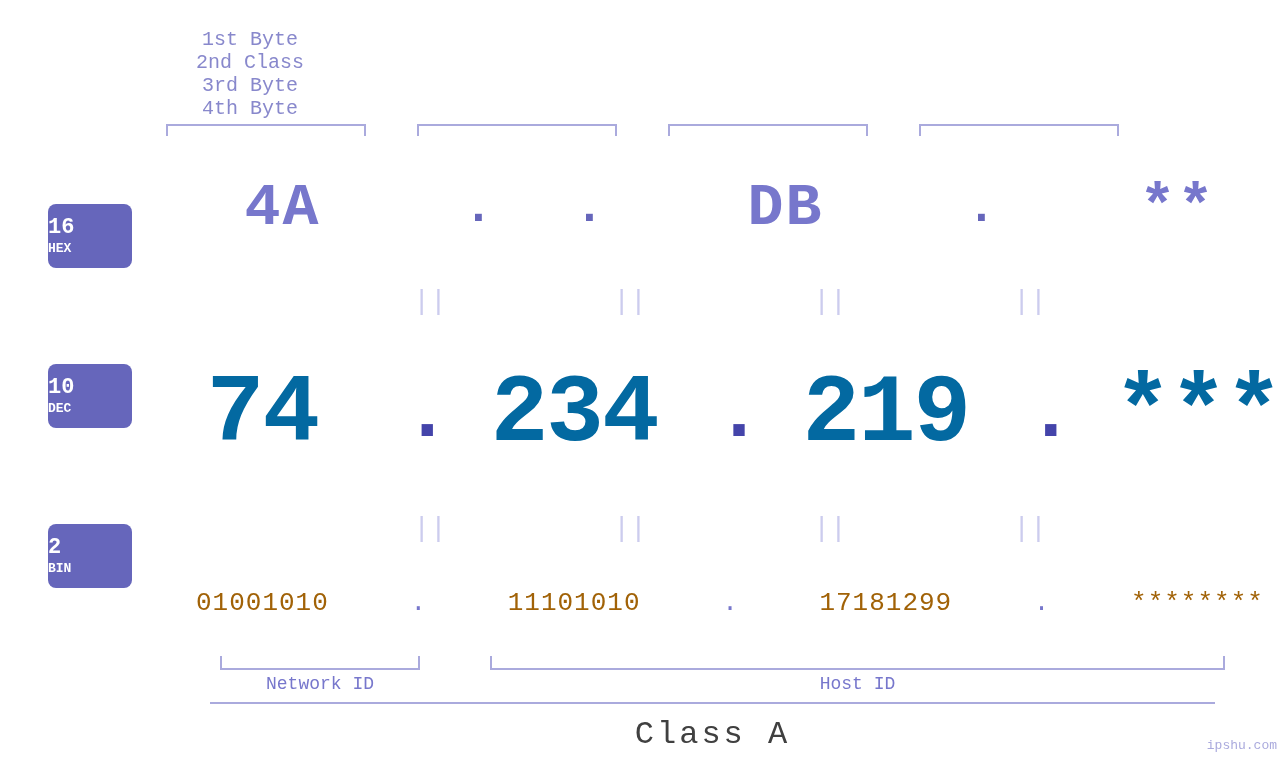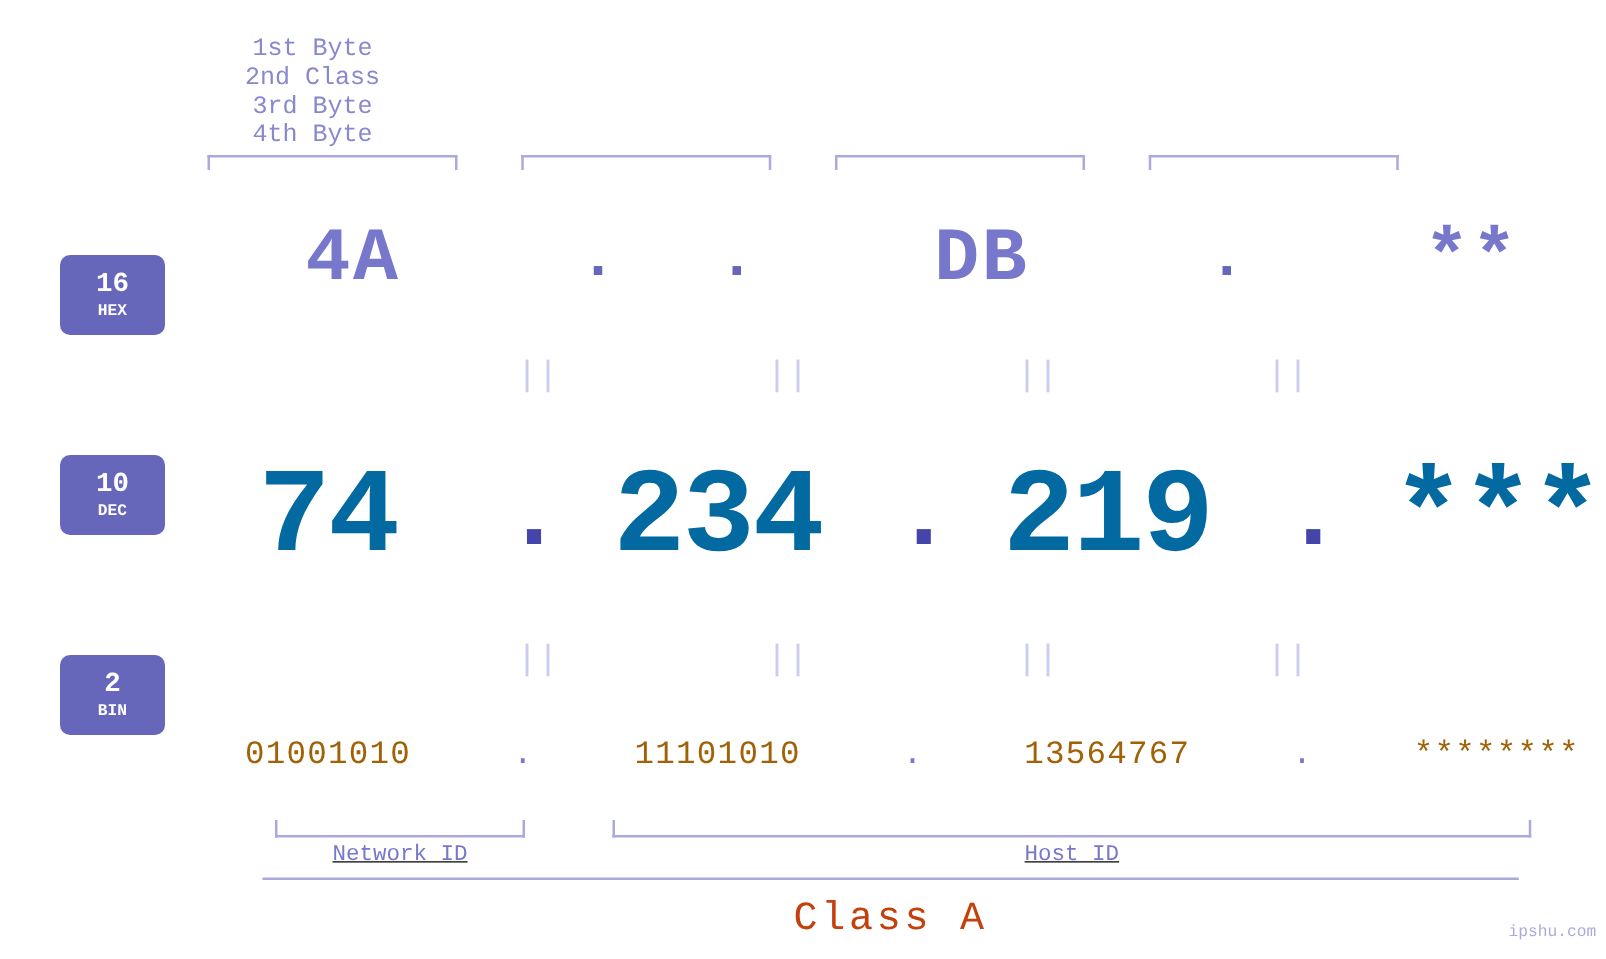--- a/index.html
+++ b/index.html
@@ -72,21 +72,20 @@
       width: 100px;
     }
     .base-badge {
       background: #6666bb;
       color: white;
       border-radius: 8px;
       width: 84px;
       height: 64px;
       display: flex;
       flex-direction: column;
-      align-items: center;
       justify-content: center;
     }
     .base-number {
       font-size: 22px;
       font-weight: bold;
       line-height: 1.1;
     }
     .base-name {
       font-size: 13px;
       font-weight: bold;
@@ -140,21 +139,21 @@
 
     
     .bin-value {
       font-size: 26px;
       color: #a16207;
       letter-spacing: 1px;
     }
 
     .class-label {
       font-size: 32px;
-      color: #c2410c;
+      color: #404040;
       font-family: 'Courier New', Courier, monospace;
       letter-spacing: 3px;
     }
 
     
     .watermark {
       position: absolute;
       bottom: 14px;
       right: 8px;
       font-size: 13px;
@@ -267,41 +266,41 @@
       <div class="ip-row">
         <div class="ip-octet">
           <span class="bin-value">01001010</span>
         </div>
         <div style="font-size:26px;color:#7777cc;width:30px;text-align:center;">.</div>
         <div class="ip-octet">
           <span class="bin-value">11101010</span>
         </div>
         <div style="font-size:26px;color:#7777cc;width:30px;text-align:center;">.</div>
         <div class="ip-octet">
-          <span class="bin-value">13564767</span>
+          <span class="bin-value">17181299</span>
         </div>
         <div style="font-size:26px;color:#7777cc;width:30px;text-align:center;">.</div>
         <div class="ip-octet">
           <span class="bin-value">********</span>
         </div>
       </div>
 
     </div>
   </div>
 
   <div style="width:calc(100% - 280px);margin-left:160px;display:flex;flex-direction:row;align-items:flex-start;margin-bottom:4px;">
 
     <div style="width:200px;height:14px;border-bottom:2px solid #aaaadd;border-left:2px solid #aaaadd;border-right:2px solid #aaaadd;flex-shrink:0;"></div>
 
     <div style="width:70px;"></div>
 
     <div style="flex:1;height:14px;border-bottom:2px solid #aaaadd;border-left:2px solid #aaaadd;border-right:2px solid #aaaadd;"></div>
   </div>
 
-  <div style="width:calc(100% - 280px);margin-left:160px;display:flex;flex-direction:row;margin-bottom:8px;text-decoration:underline;">
+  <div style="width:calc(100% - 280px);margin-left:160px;display:flex;flex-direction:row;margin-bottom:8px;">
     <div style="width:200px;text-align:center;font-size:18px;color:#7777cc;font-family:'Courier New',Courier,monospace;flex-shrink:0;">Network ID</div>
     <div style="width:70px;"></div>
     <div style="flex:1;text-align:center;font-size:18px;color:#7777cc;font-family:'Courier New',Courier,monospace;">Host ID</div>
   </div>
 
   <div style="width:calc(100% - 280px);margin-left:140px;border-top:2px solid #aaaadd;padding-top:12px;text-align:center;margin-bottom:14px;">
     <span class="class-label">Class A</span>
   </div>
 
   <div class="watermark">ipshu.com</div>

